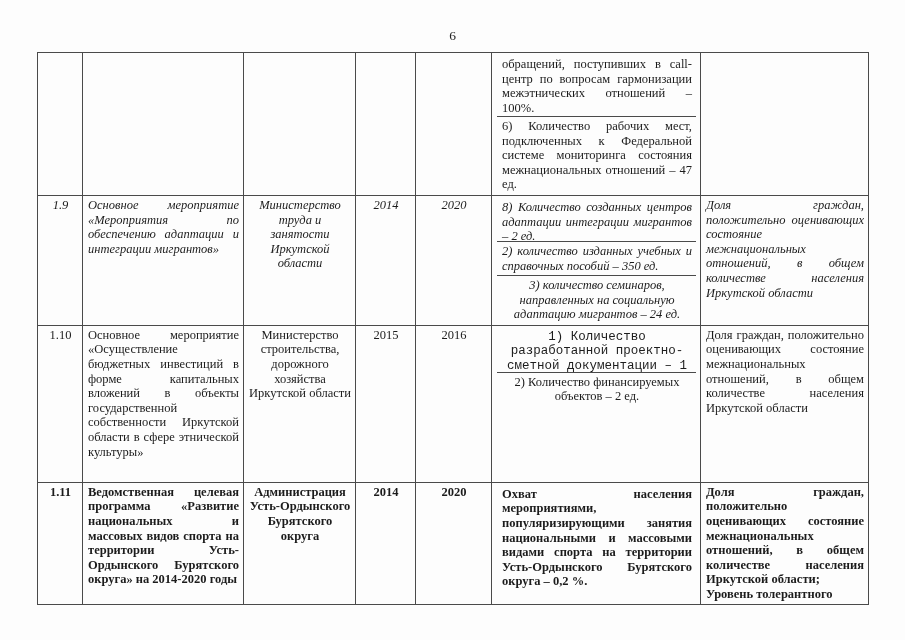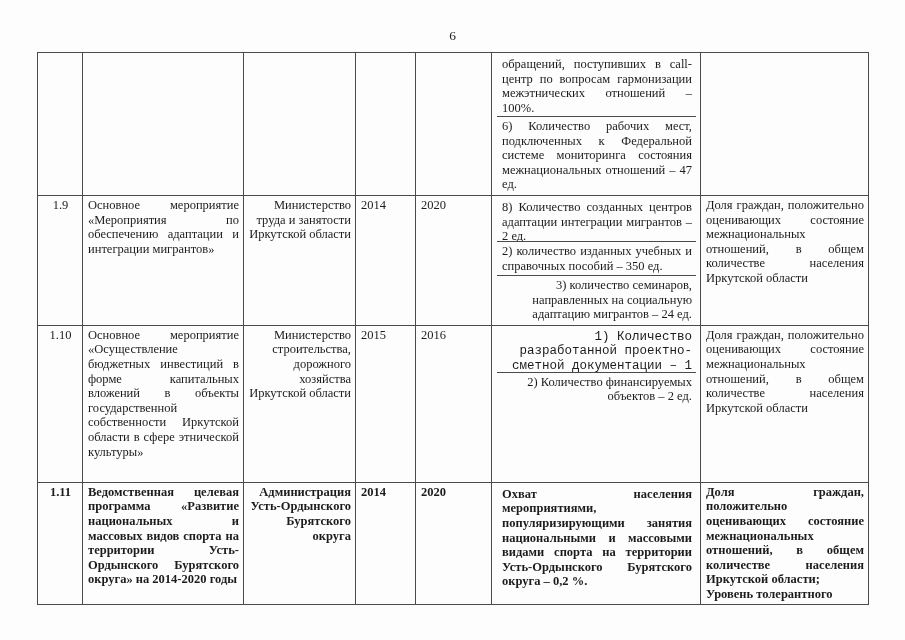--- a/index.html
+++ b/index.html
@@ -36,33 +36,33 @@
   }
   td.ind{padding:0;}
   .sub{
     padding:2px 4px 1px 5px;
     border-bottom:1px solid #4a4a4a;
     box-sizing:border-box;
     overflow:hidden;
   }
   .sub:last-child{border-bottom:none;}
   .jc{text-align:justify;}
-  .lc{text-align:right;}
+  .lc{text-align:center;}
   .num{text-align:center;padding-left:2px;padding-right:2px;}
-  .year{text-align:left;}
+  .year{text-align:center;}
   .t-pad12{padding-top:12px;}
   .t-pad32{padding-top:32px;}
   .t-pad4{padding-top:4px;}
   .h62{height:62px;}
   .h44{height:44px;}
   .h34{height:34px;}
   .h45{height:45px;font-family:Liberation Mono, monospace;}
   .fill{height:auto;}
   tr.r-cont{height:137px;}
-  tr.r-19{height:123px;}
+  tr.r-19{height:123px;font-style:italic;}
   tr.r-110{height:157px;}
   tr.r-111{height:119px;font-weight:bold;}
 </style>
 </head>
 <body>
 
 <div class="page">
 
   <div class="page-number">6</div>
 

